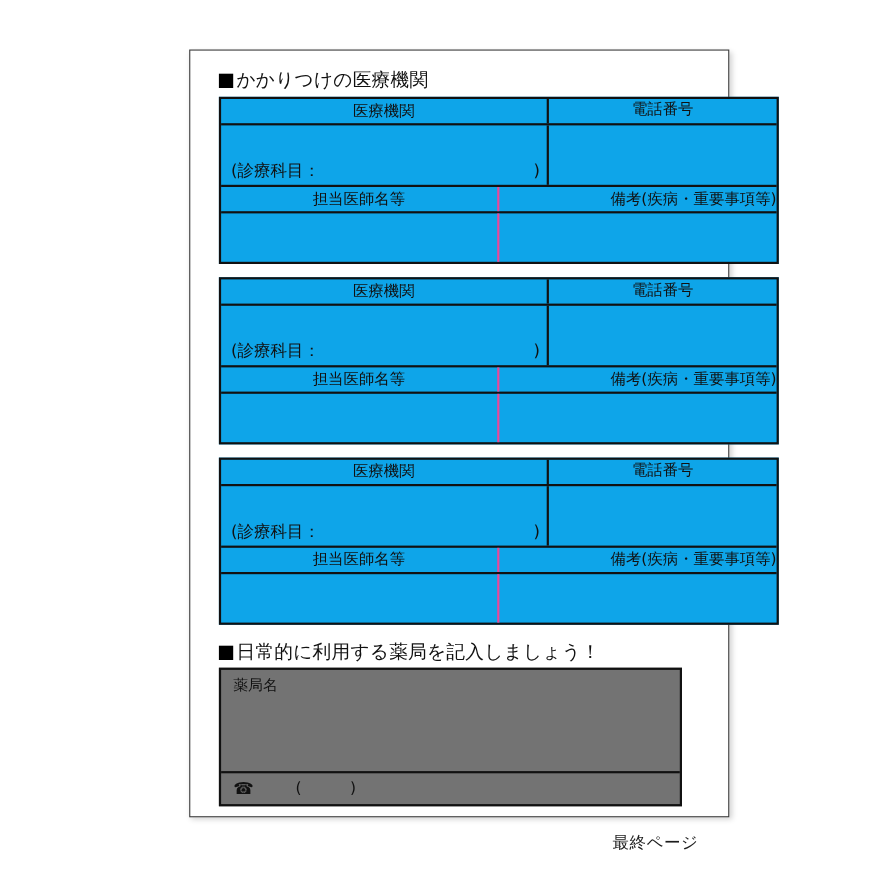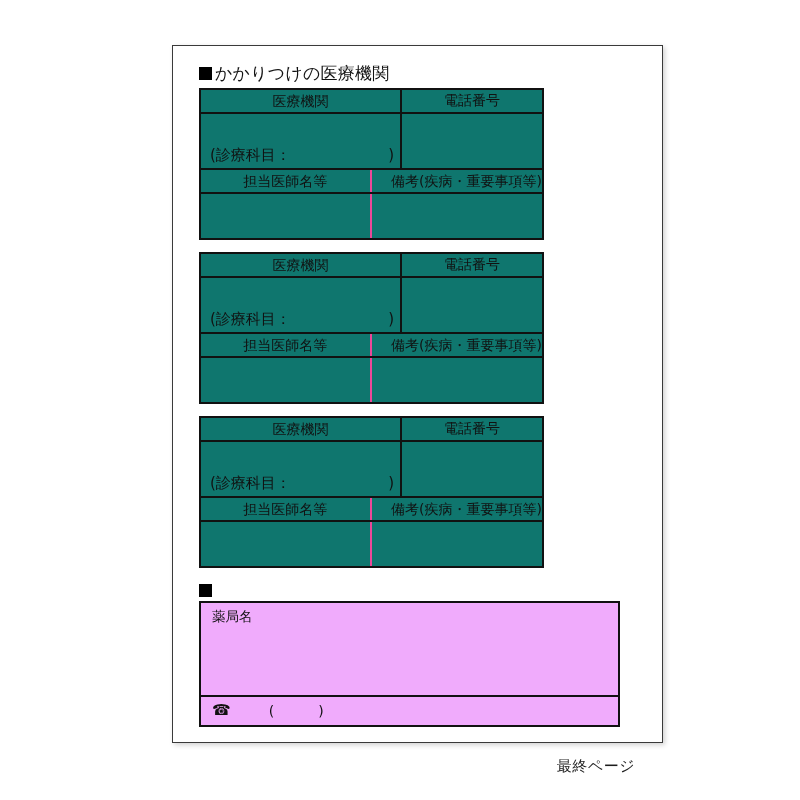--- a/index.html
+++ b/index.html
@@ -48,25 +48,25 @@
     display: inline-block;
     width: 13px;
     height: 13px;
     background: #000000;
     margin-right: 3px;
     flex: 0 0 auto;
   }
 
   
   .med-table {
-    width: 345px;
+    width: 509px;
     border: 2px solid #111111;
     box-sizing: border-box;
     margin: 0 0 12px 0;
-    background: #0f766e;
+    background: #0ea5e9;
   }
   .med-table:last-of-type { margin-bottom: 0; }
 
   .mt-row { display: flex; }
 
   .mt-hdr {
     height: 22px;
     line-height: 22px;
     text-align: center;
     font-size: 14px;
@@ -108,21 +108,21 @@
   .phone-body { height: 54px; }
   .free-body  { height: 44px; }
 
   
   .pharmacy-heading { margin-top: 16px; }
 
   .pharmacy-box {
     width: 421px;
     border: 2px solid #111111;
     box-sizing: border-box;
-    background: #f0abfc;
+    background: #737373;
   }
   .pharm-name-cell {
     height: 94px;
     border-bottom: 2px solid #111111;
     box-sizing: border-box;
     padding: 5px 0 0 11px;
     font-size: 13.5px;
     color: #111111;
     white-space: nowrap;
   }
@@ -244,20 +244,21 @@
         <div class="mt-hdr col-rem">備考(疾病・重要事項等)</div>
       </div>
       <div class="mt-row">
         <div class="mt-body col-doc free-body"></div>
         <div class="mt-body col-rem free-body"></div>
       </div>
     </div>
 
     <div class="section-heading pharmacy-heading">
       <span class="heading-square"></span>
+      <span>日常的に利用する薬局を記入しましょう！</span>
     </div>
 
     <div class="pharmacy-box">
       <div class="pharm-name-cell">
         <span>薬局名</span>
       </div>
       <div class="pharm-foot">
         <div class="pf-tel">
           <span class="tel-glyph">☎</span>
           <span class="paren-left">(</span>

